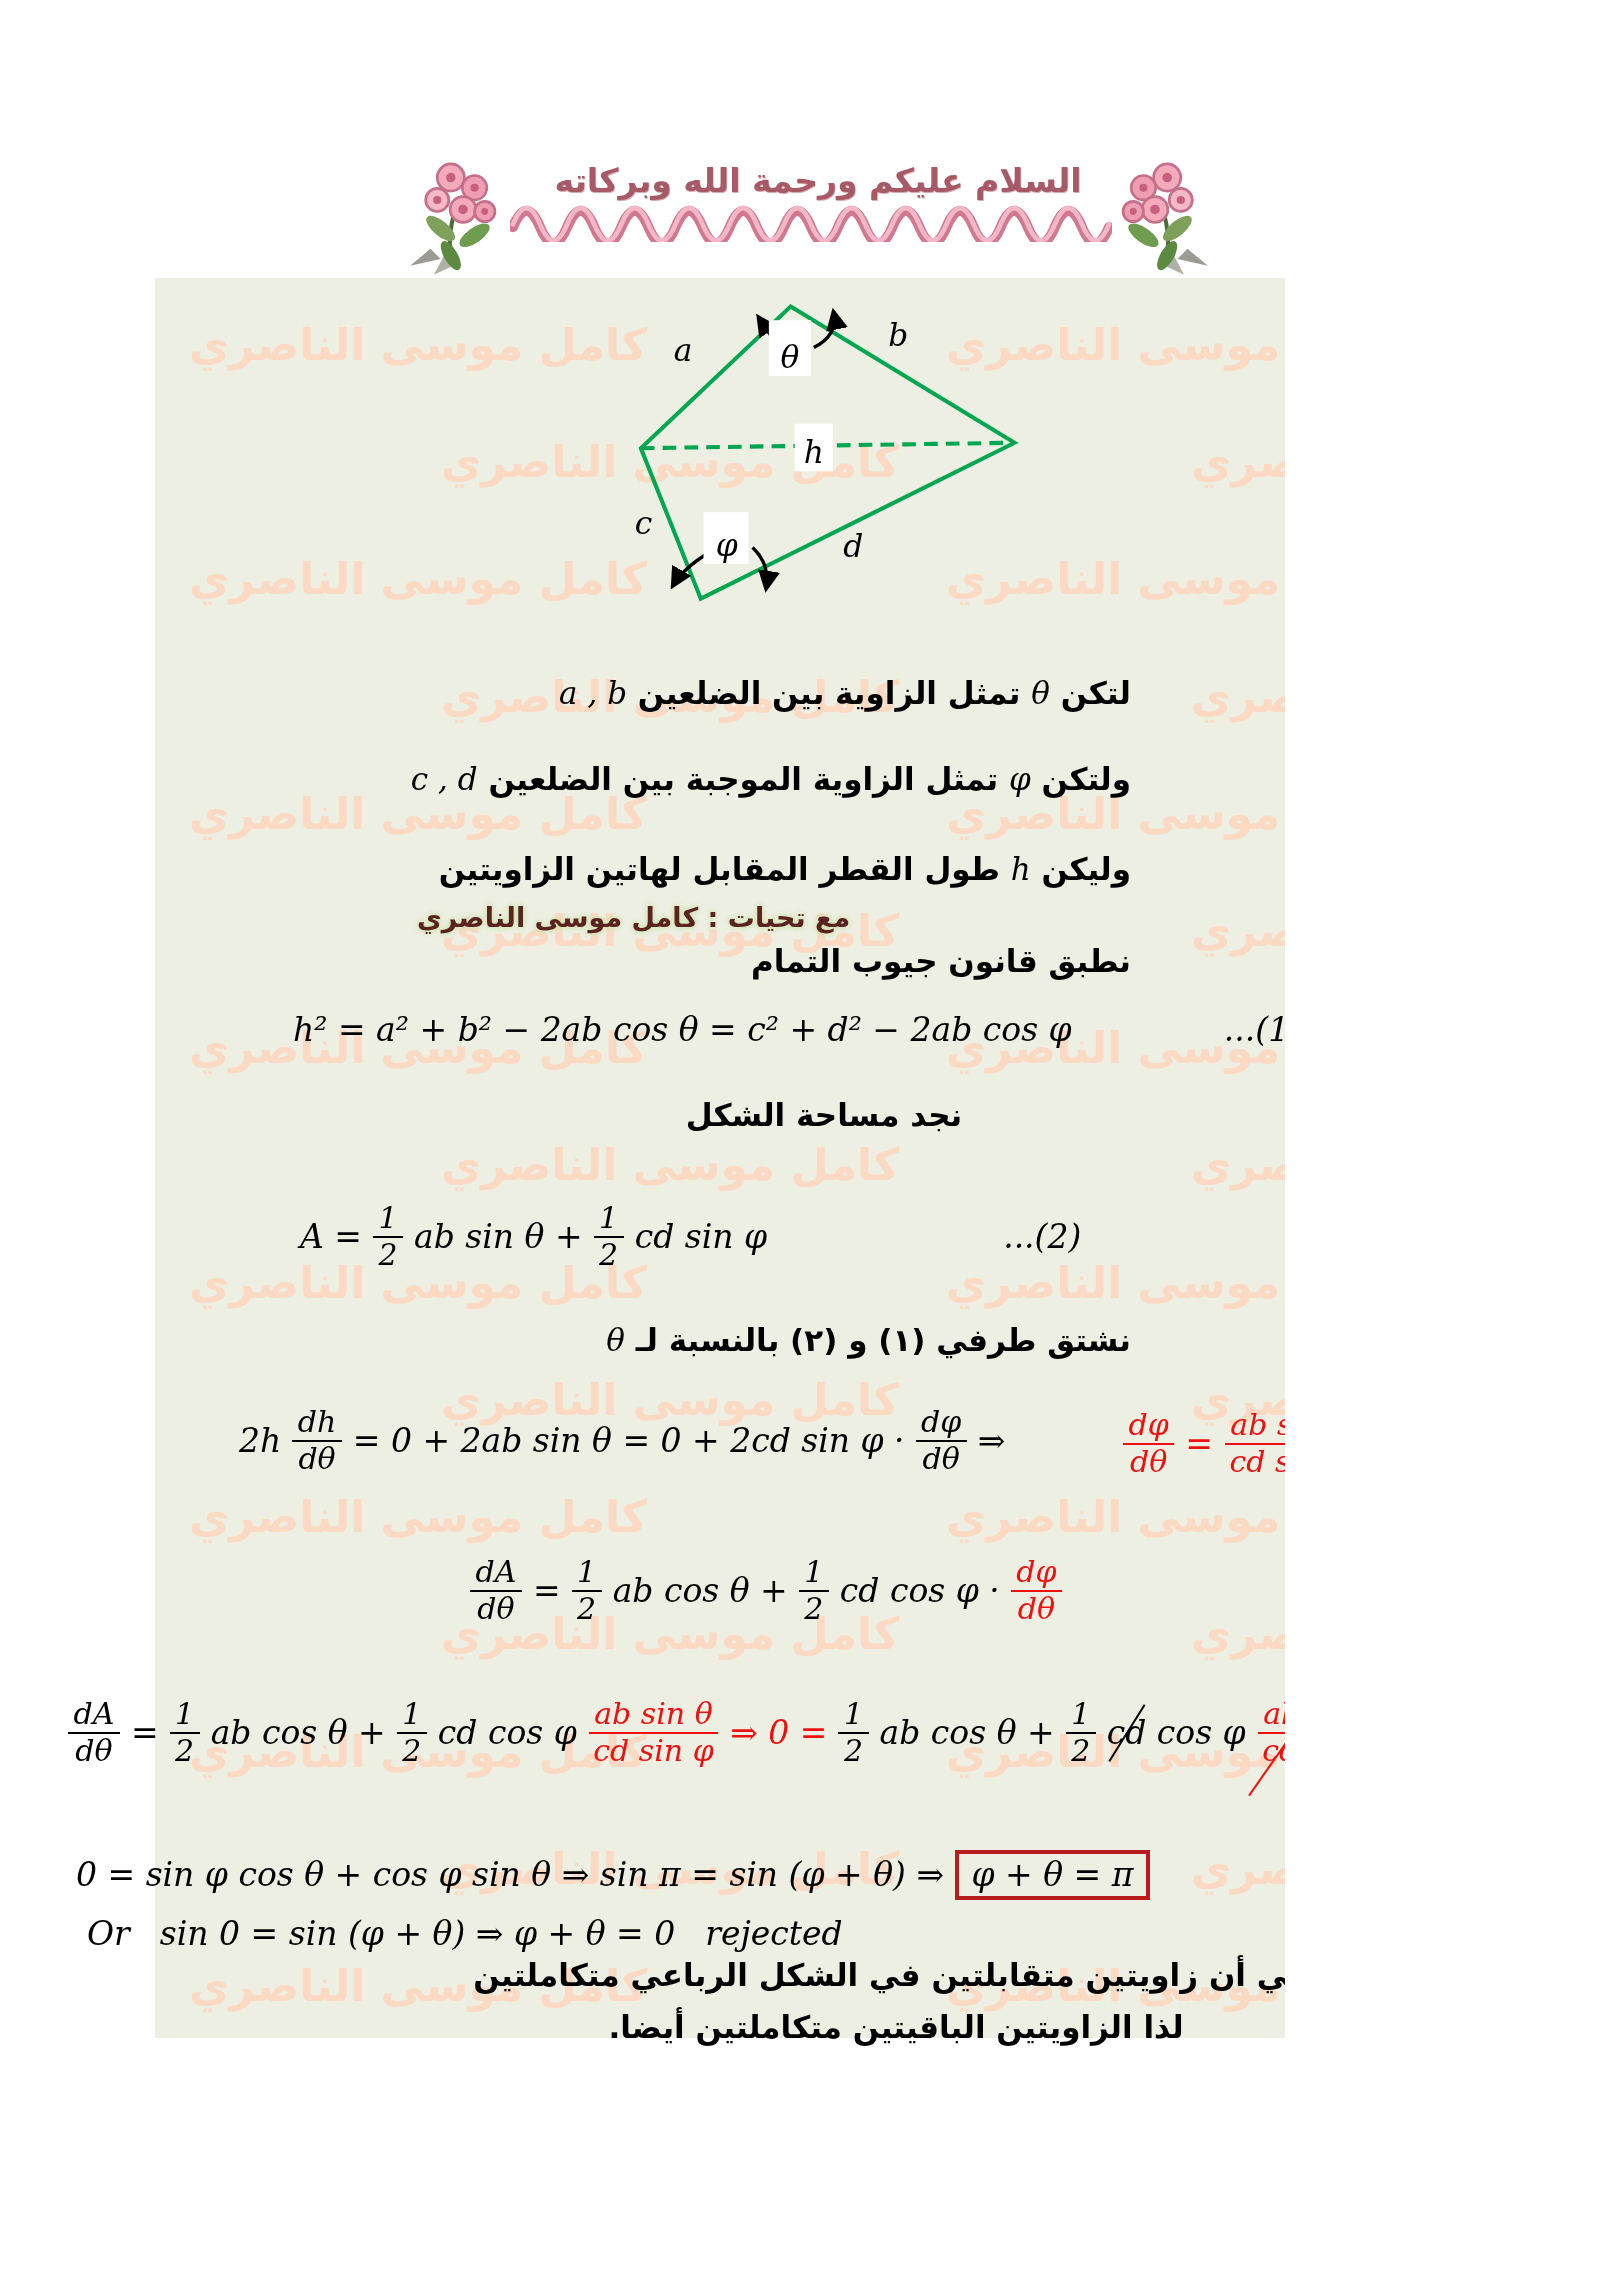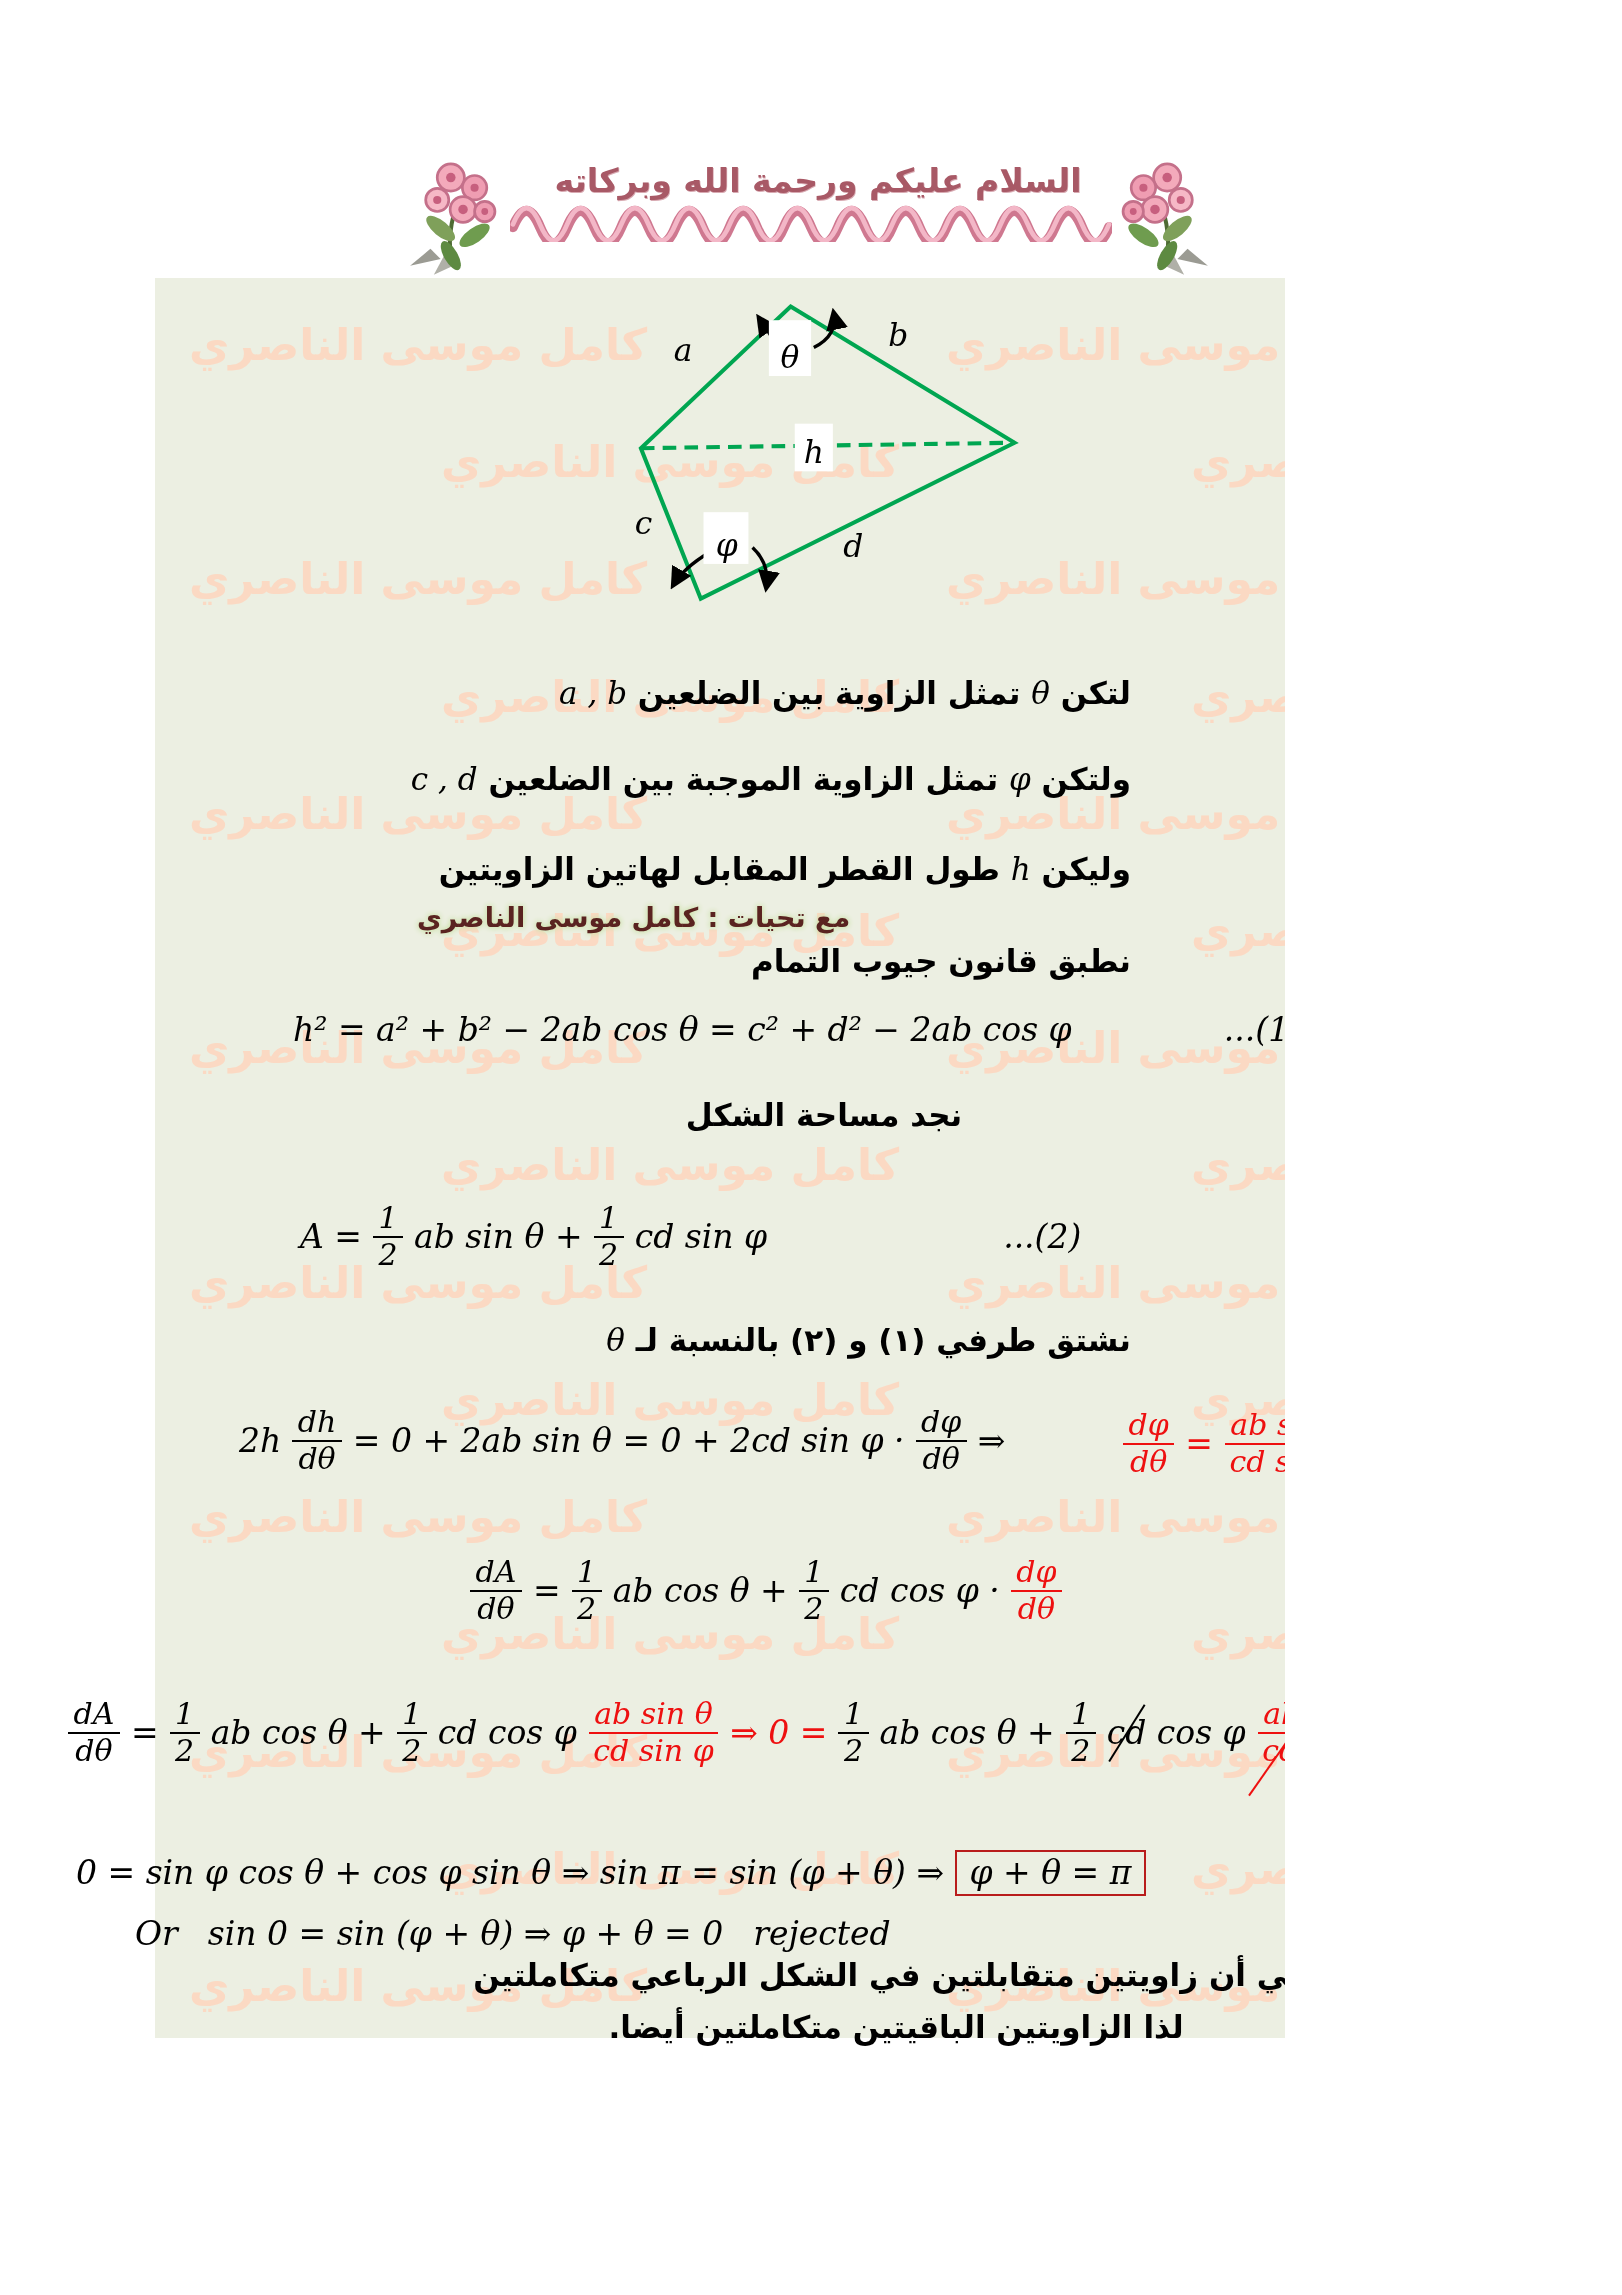--- a/index.html
+++ b/index.html
@@ -27,21 +27,21 @@
        color:#5a2320;white-space:nowrap;
        text-shadow:0 0 4.8px #cfe3ae,0 0 6.8px #cfe3ae;}
   
   .eq{position:absolute;display:flex;align-items:center;gap:11px;
       font-family:"DejaVu Serif",serif;font-style:italic;font-size:33px;color:#000;white-space:nowrap;}
   .frac{display:inline-flex;flex-direction:column;align-items:center;vertical-align:middle;
         font-size:30px;line-height:1.15;}
   .frac .num{border-bottom:2px solid currentColor;padding:0 5.5px;}
   .frac .den{padding:0 5.5px;}
   .red{color:#ee1010;}
-  .boxed{border:2px solid #b91c1c;padding:1.4px 12.3px;}
+  .boxed{border:4px solid #b91c1c;padding:1.4px 12.3px;}
   .slash{position:relative;display:inline-block;}
   .slash::after{content:"";position:absolute;left:50%;top:50%;width:170%;
         border-top:2.7px solid currentColor;transform:translate(-50%,-50%) rotate(-58deg);}
   .slash-long::after{width:300%;transform:translate(-50%,-30%) rotate(-55deg);}
   .mulgrp{margin-left:auto;display:flex;align-items:center;gap:9.5px;}
 </style>
 </head>
 <body>
 
 <div class="page">
@@ -297,21 +297,21 @@
           <span class="den">ab</span>
       </span>
     </span>
   </div>
 
   <div class="eq" style="left:76px;top:1850px;">
     <span>0 =  sin φ cos θ + cos φ sin θ ⇒ sin π = sin (φ + θ) ⇒</span>
     <span class="boxed">φ + θ = π</span>
   </div>
 
-  <div class="eq" style="left:87px;top:1914px;gap:30px;margin-left:48px;">
+  <div class="eq" style="left:87px;top:1914px;gap:30px;">
     <span>Or</span>
     <span>sin 0 = sin (φ + θ) ⇒ φ + θ = 0</span>
     <span>rejected</span>
   </div>
 
   <div class="ar" style="left:449px;top:1957px;width:961px;text-align:right;">
     <span>وهذا يعني أن زاويتين متقابلتين في الشكل الرباعي متكاملتين</span>
   </div>
   <div class="ar" style="left:586px;top:2009px;width:620px;text-align:center;">
     <span>لذا الزاويتين الباقيتين متكاملتين أيضا.</span>

